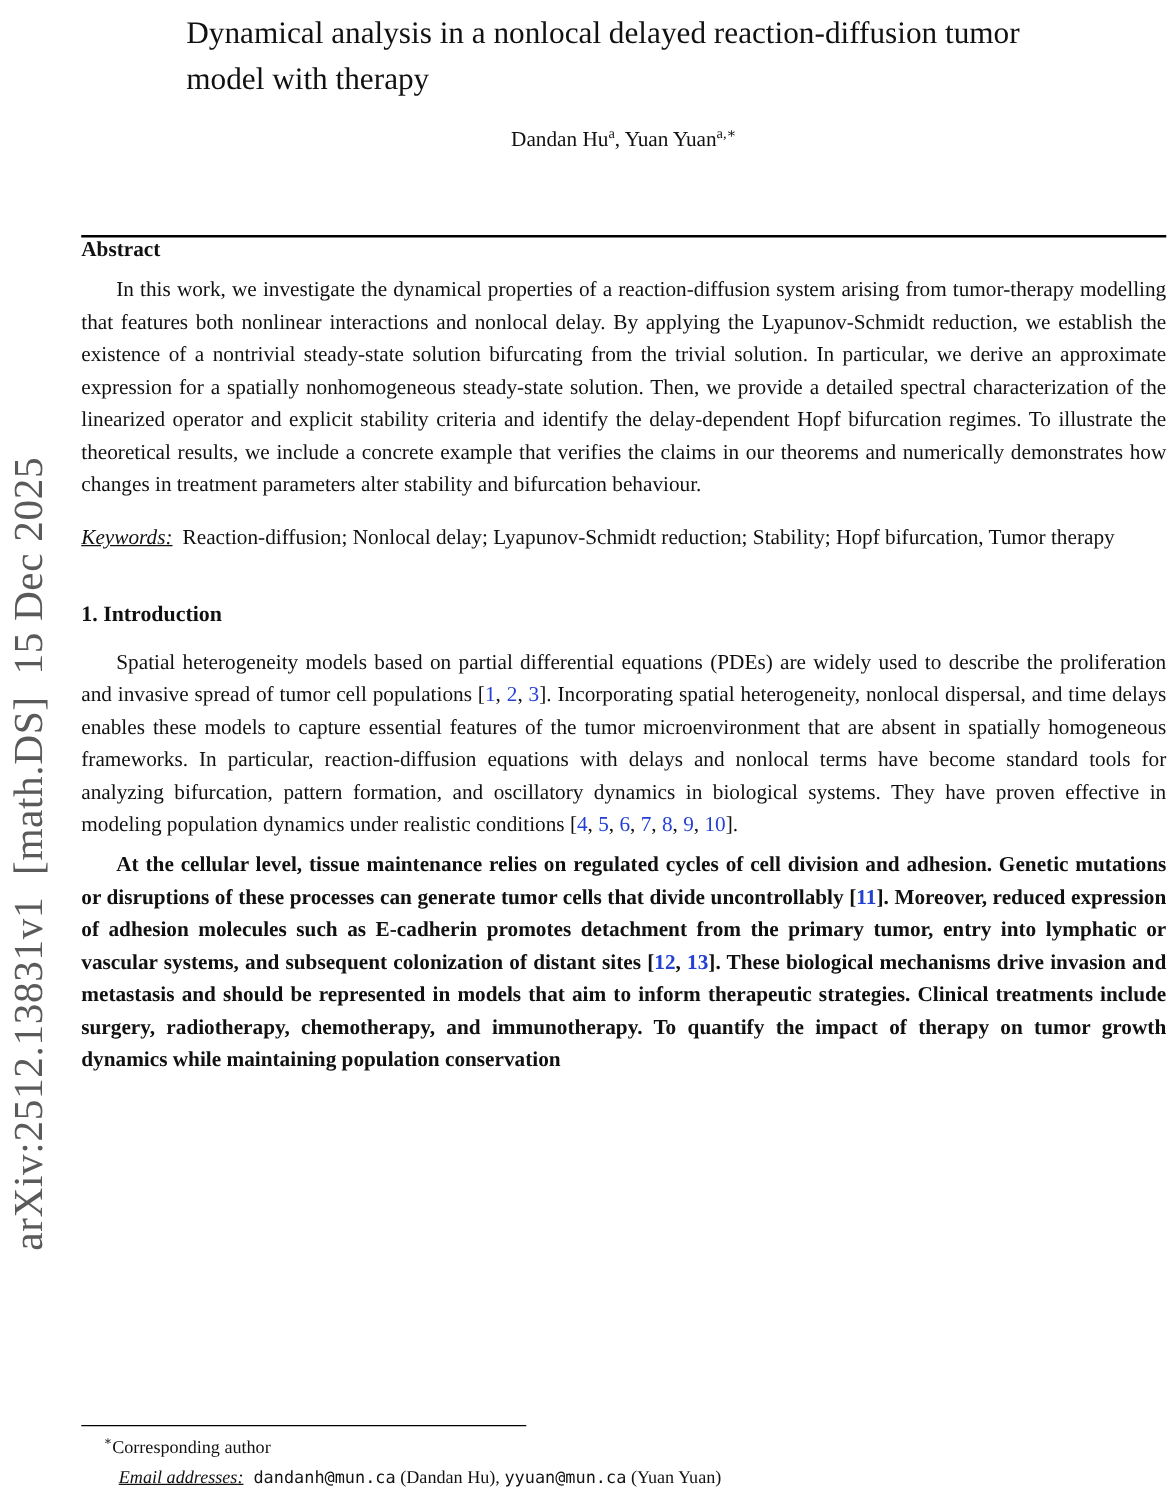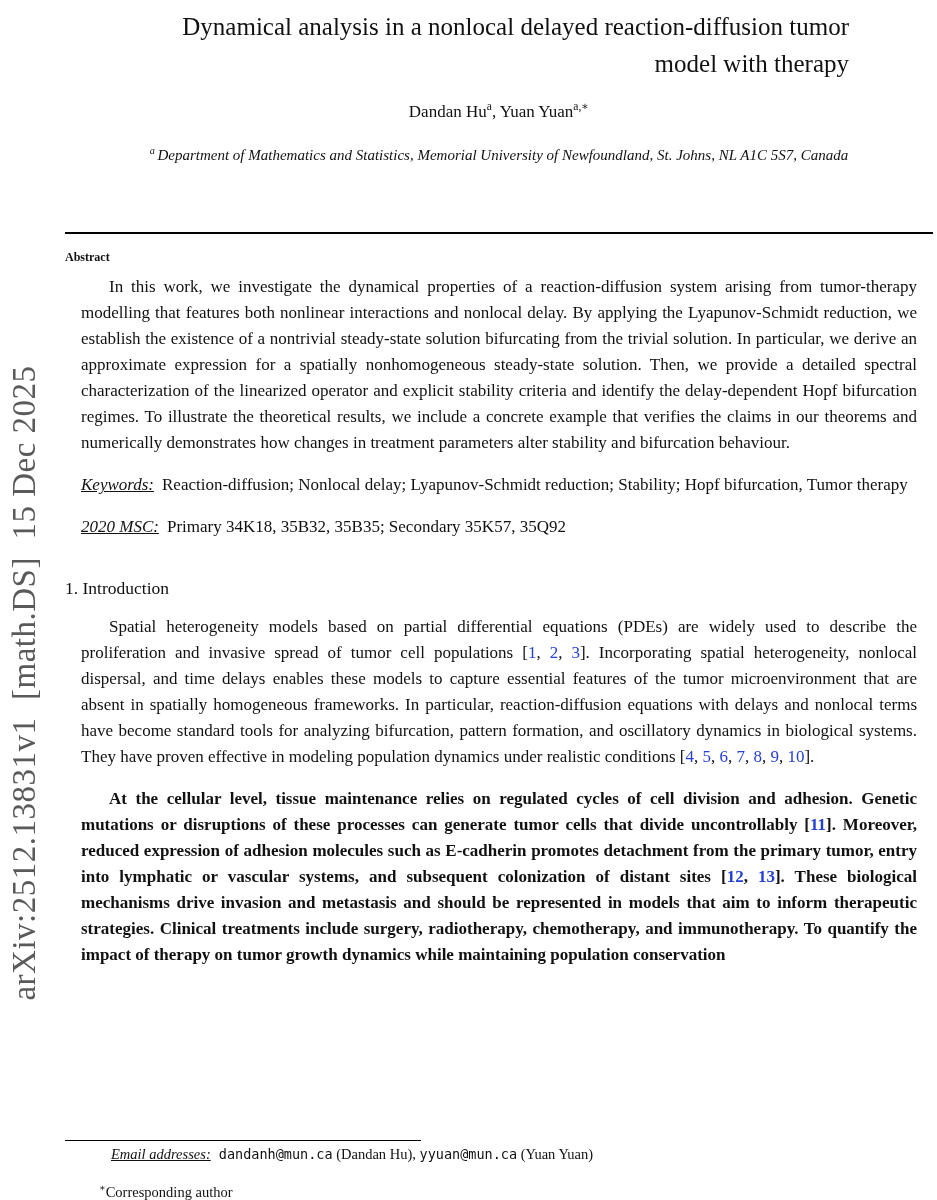--- a/index.html
+++ b/index.html
@@ -25,21 +25,21 @@
   .content{
     position:absolute;
     left:65px;
     top:0;
     width:868px;
   }
   .title{
     font-size:25px;
     font-weight:normal;
     line-height:37px;
-    text-align:right;
+    text-align:left;
     max-width:700px;
     margin:8px auto 0 auto;
   }
   .authors{
     text-align:center;
     font-size:17px;
     margin-top:20px;
   }
   .affiliation{
     text-align:center;
@@ -47,37 +47,37 @@
     font-size:15px;
     line-height:22px;
     margin-top:22px;
   }
   .rule-top{
     border:none;
     border-top:2px solid #000;
     margin:66px 0 0 0;
   }
   .abstract-heading{
-    font-size:12px;
+    font-size:17px;
     font-weight:bold;
-    margin:16px 0 0 0;
+    margin:0 0 0 0;
   }
-  p{margin:16px;}
+  p{margin:0;}
   .bodytext{
     font-size:17px;
     line-height:26px;
     text-align:justify;
   }
   .indent{text-indent:28px;}
   .abstract-body{margin-top:9px;}
   .keywords{margin-top:16px;}
   .msc{margin-top:6px;}
   .section-heading{
     font-size:17.5px;
-    font-weight:normal;
+    font-weight:bold;
     margin:38px 0 0 0;
   }
   .para{margin-top:15px;}
   .para + .para{margin-top:6px;font-weight:bold;}
   .it{font-style:italic;margin-right:8px;text-decoration:underline;}
   .sup{vertical-align:super;font-size:68%;line-height:0;}
   .cite{color:#2441d4;}
   .mono{font-family:"DejaVu Sans Mono","Liberation Mono",monospace;font-size:13.5px;}
   .footnote{
     position:absolute;
@@ -108,39 +108,37 @@
 <div class="page">
 
   <div class="arxiv-stamp">arXiv:2512.13831v1  [math.DS]  15 Dec 2025</div>
 
   <div class="content">
 
     <h1 class="title">Dynamical analysis in a nonlocal delayed reaction-diffusion tumor model with therapy</h1>
 
     <div class="authors"><span>Dandan Hu</span><span class="sup">a</span><span>, Yuan Yuan</span><span class="sup">a,∗</span></div>
 
-    <div class="affiliation"><span class="sup">a </span><span>Department of Mathematics and Statistics, Memorial University of Newfoundland, St. Johns, NL A1C 5S7, Canada</span></div>
 
     <hr class="rule-top">
 
     <h2 class="abstract-heading">Abstract</h2>
 
     <p class="bodytext indent abstract-body">In this work, we investigate the dynamical properties of a reaction-diffusion system arising from tumor-therapy modelling that features both nonlinear interactions and nonlocal delay. By applying the Lyapunov-Schmidt reduction, we establish the existence of a nontrivial steady-state solution bifurcating from the trivial solution. In particular, we derive an approximate expression for a spatially nonhomogeneous steady-state solution. Then, we provide a detailed spectral characterization of the linearized operator and explicit stability criteria and identify the delay-dependent Hopf bifurcation regimes. To illustrate the theoretical results, we include a concrete example that verifies the claims in our theorems and numerically demonstrates how changes in treatment parameters alter stability and bifurcation behaviour.</p>
 
     <p class="bodytext keywords"><span class="it">Keywords:</span><span>Reaction-diffusion; Nonlocal delay; Lyapunov-Schmidt reduction; Stability; Hopf bifurcation, Tumor therapy</span></p>
 
-    <p class="bodytext msc"><span class="it">2020 MSC:</span><span>Primary 34K18, 35B32, 35B35; Secondary 35K57, 35Q92</span></p>
 
     <h2 class="section-heading">1. Introduction</h2>
 
     <p class="bodytext indent para"><span>Spatial heterogeneity models based on partial differential equations (PDEs) are widely used to describe the proliferation and invasive spread of tumor cell populations [</span><span class="cite">1</span><span>, </span><span class="cite">2</span><span>, </span><span class="cite">3</span><span>]. Incorporating spatial heterogeneity, nonlocal dispersal, and time delays enables these models to capture essential features of the tumor microenvironment that are absent in spatially homogeneous frameworks. In particular, reaction-diffusion equations with delays and nonlocal terms have become standard tools for analyzing bifurcation, pattern formation, and oscillatory dynamics in biological systems. They have proven effective in modeling population dynamics under realistic conditions [</span><span class="cite">4</span><span>, </span><span class="cite">5</span><span>, </span><span class="cite">6</span><span>, </span><span class="cite">7</span><span>, </span><span class="cite">8</span><span>, </span><span class="cite">9</span><span>, </span><span class="cite">10</span><span>].</span></p>
 
     <p class="bodytext indent para"><span>At the cellular level, tissue maintenance relies on regulated cycles of cell division and adhesion. Genetic mutations or disruptions of these processes can generate tumor cells that divide uncontrollably [</span><span class="cite">11</span><span>]. Moreover, reduced expression of adhesion molecules such as E-cadherin promotes detachment from the primary tumor, entry into lymphatic or vascular systems, and subsequent colonization of distant sites [</span><span class="cite">12</span><span>, </span><span class="cite">13</span><span>]. These biological mechanisms drive invasion and metastasis and should be represented in models that aim to inform therapeutic strategies. Clinical treatments include surgery, radiotherapy, chemotherapy, and immunotherapy. To quantify the impact of therapy on tumor growth dynamics while maintaining population conservation</span></p>
 
   </div>
 
   <div class="footnote">
     <hr class="rule-footnote">
+    <p class="fn-line"><span class="sup">∗</span><span>Corresponding author</span></p>
     <p class="fn-line fn-emails"><span class="it">Email addresses:</span><span class="mono">dandanh@mun.ca</span><span> (Dandan Hu), </span><span class="mono">yyuan@mun.ca</span><span> (Yuan Yuan)</span></p>
-    <p class="fn-line"><span class="sup">∗</span><span>Corresponding author</span></p>
   </div>
 
 </div>
 
 </body></html>

